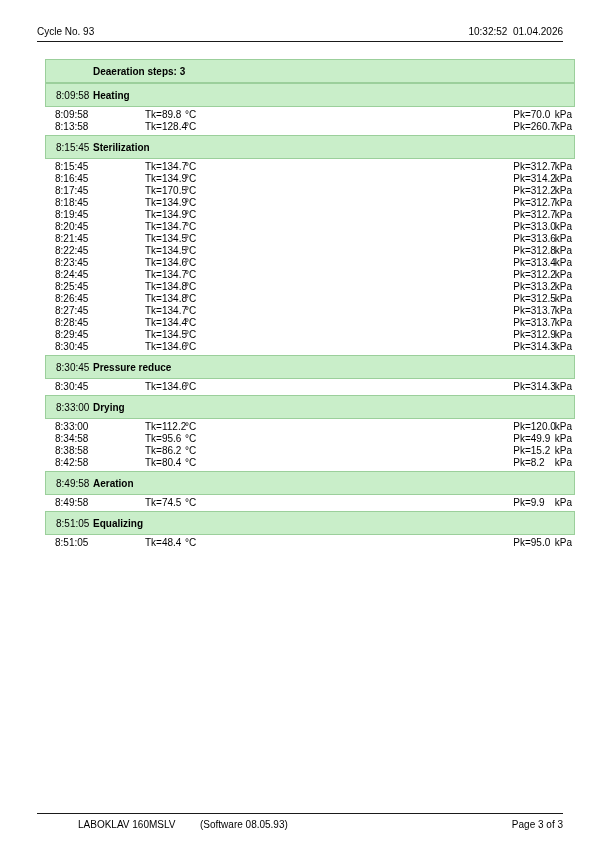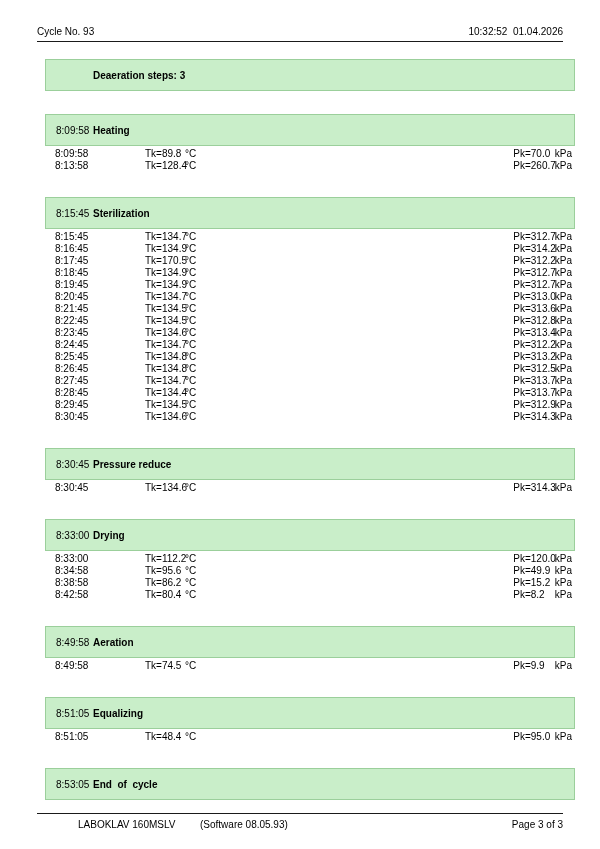--- a/index.html
+++ b/index.html
@@ -22,25 +22,25 @@
     align-items: flex-end;
     padding-bottom: 4px;
     border-bottom: 1.5px solid #1a1a1a;
   }
   .page-header .hdr-right { white-space: pre; margin-left: 8px; }
   
   .content {
     position: absolute;
     top: 59px; left: 45px; width: 530px;
   }
-  .section { margin-top: 23px; }
+  .section { margin-top: 0; }
   .section:first-child { margin-top: 0; }
   .bar {
     box-sizing: border-box;
-    height: 32px;
+    height: 24px;
     background: var(--section-bg, #c9eec9);
     border: 1px solid var(--section-border, #9bcf9b);
     display: flex;
     align-items: center;
   }
   .bar .cell-time { margin-left: 10px; width: 30px; }
   .bar .section-title { font-weight: bold; margin-left: 7px; white-space: pre; }
   .rows { padding: 2px 0; }
   .row {
     display: flex;
@@ -250,26 +250,20 @@
           <span class="section-title">Equalizing</span>
         </div>
         <div class="rows">
           <div class="row">
             <span class="cell-time">8:51:05</span>
             <span class="cell-temp"><span class="pfx">Tk=</span><span class="num tk-num">48.4</span><span class="unit">°C</span></span>
             <span class="cell-press"><span class="pfx">Pk=</span><span class="num pk-num">95.0</span><span class="unit">kPa</span></span>
           </div>
         </div>
       </div>
-      <div class="section">
-        <div class="bar">
-          <span class="cell-time">8:53:05</span>
-          <span class="section-title">End  of  cycle</span>
-        </div>
-      </div>
     </div>
 
   <div class="page-footer">
     <span class="ftr-left">LABOKLAV 160MSLV</span>
     <span class="ftr-center">(Software 08.05.93)</span>
     <span class="ftr-right">Page 3 of 3</span>
   </div>
 
 </div>
 

